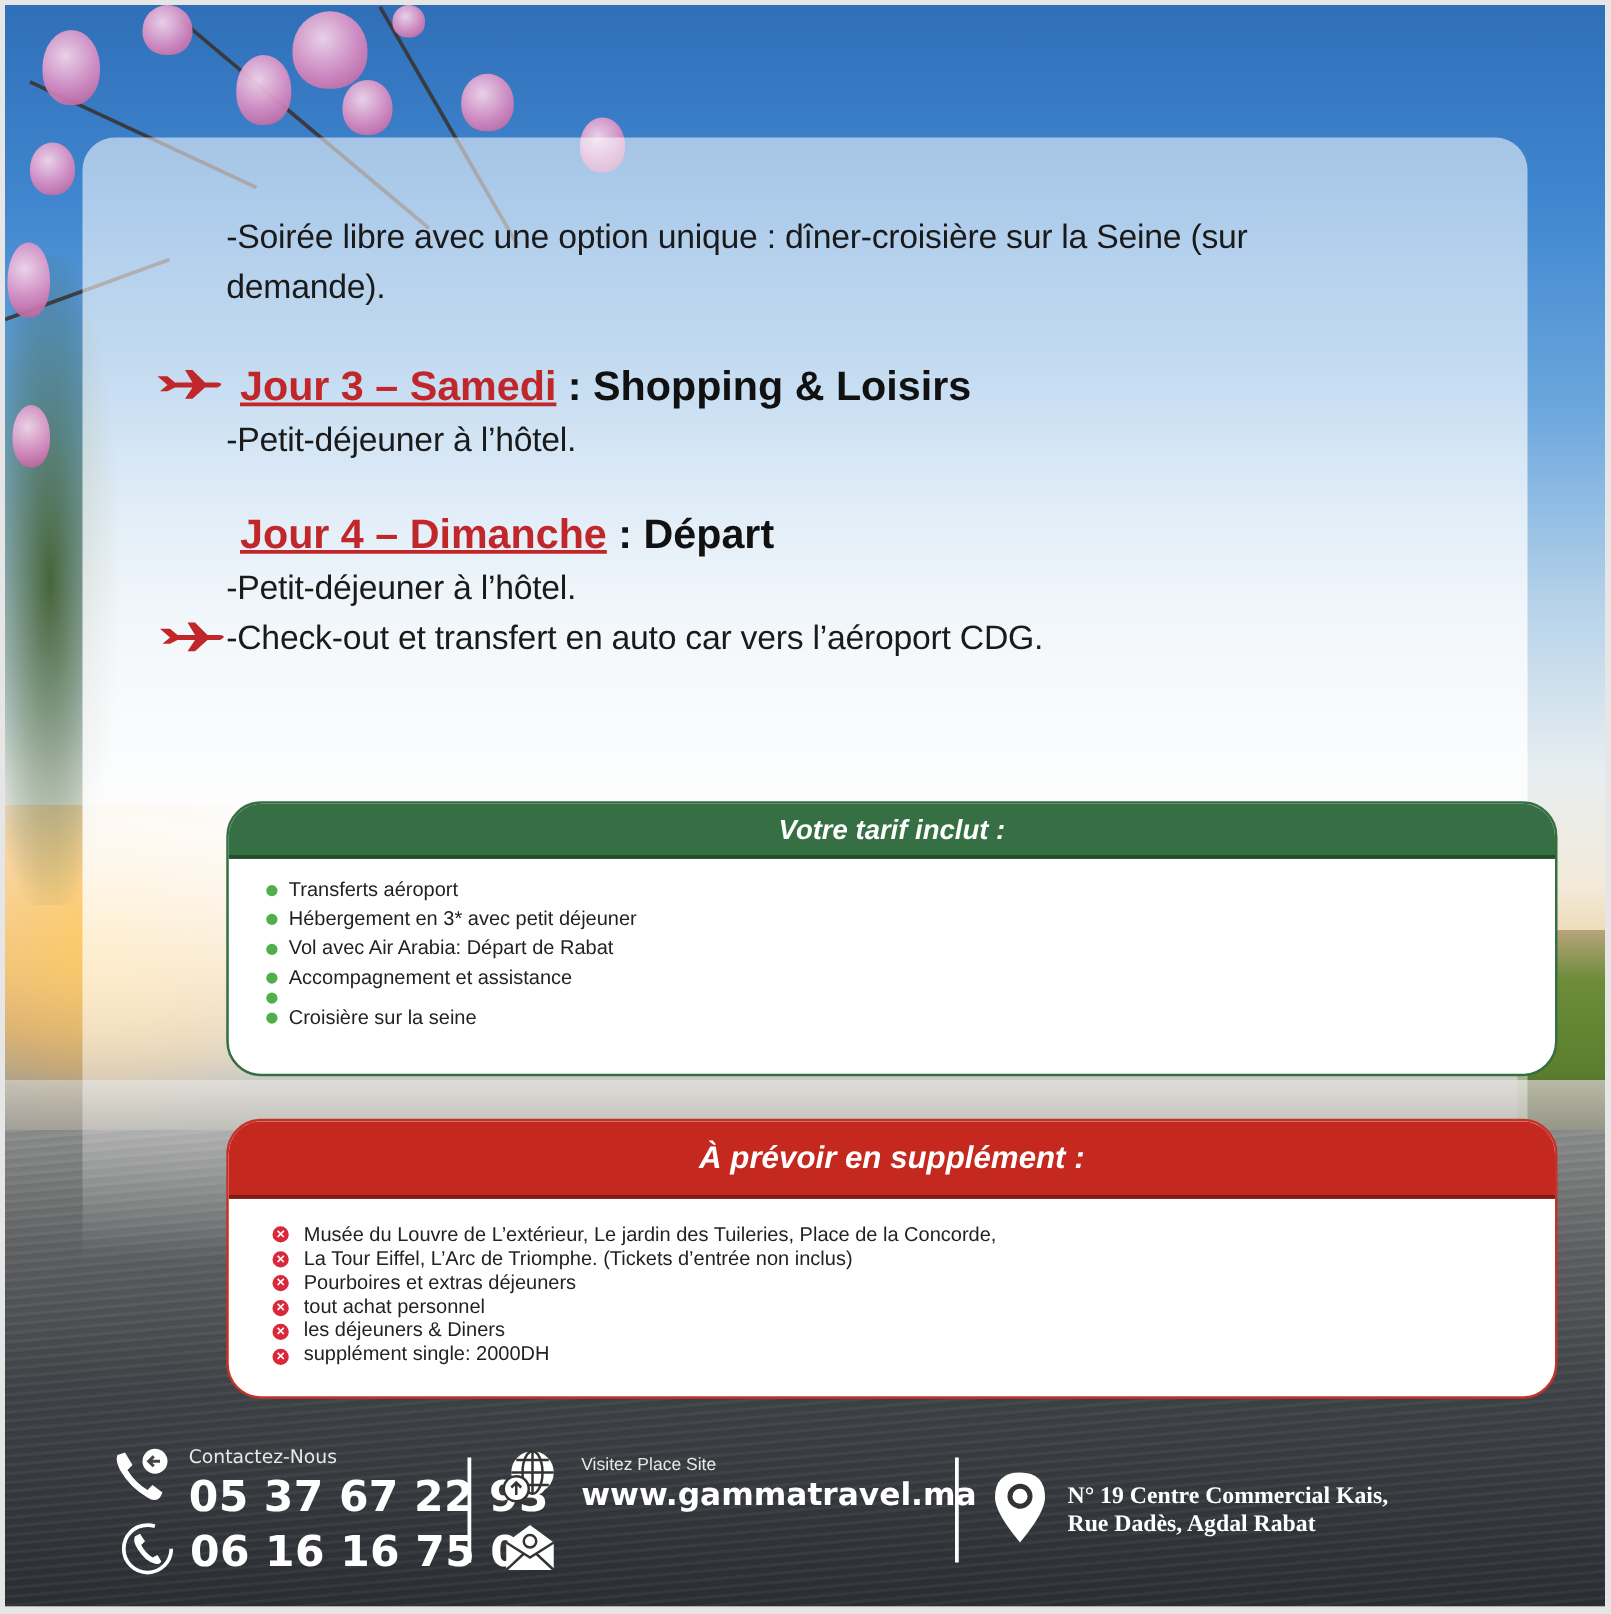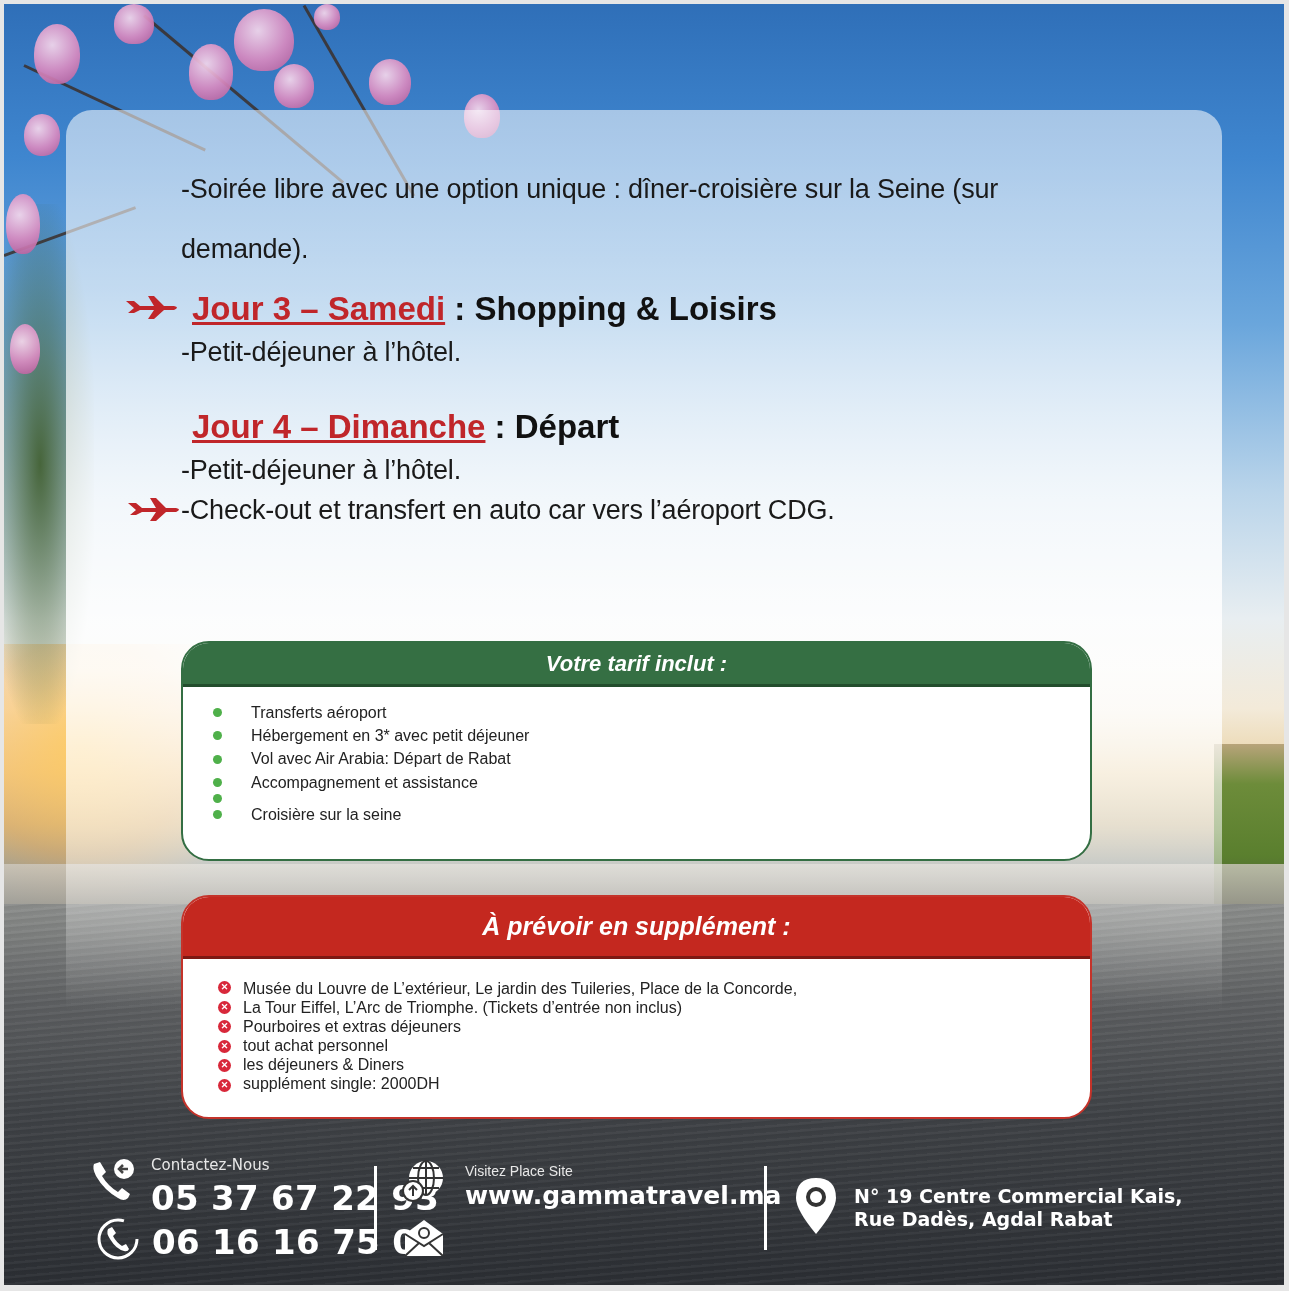--- a/index.html
+++ b/index.html
@@ -44,29 +44,29 @@
       rgba(255,255,255,0.55) 80%, rgba(255,255,255,0.0) 100%); }
 
   .itin { position: absolute; left: 0; top: 0; width: 100%; height: 100%; }
   .line { position: absolute; font-size: 27px; color: #1a1a1a; font-family: "Liberation Sans", sans-serif; letter-spacing: -0.2px; }
   .day-title { position: absolute; font-size: 33px; font-weight: bold; }
   .day-title .red { color: #c0262a; text-decoration: underline; }
   .day-title .blk { color: #111; }
   .plane { position: absolute; width: 56px; height: 26px; }
 
   
-  .box { position: absolute; left: 177px; width: 911px; background: #fff; border-radius: 28px; overflow: hidden; }
+  .box { position: absolute; left: 177px; width: 1065px; background: #fff; border-radius: 28px; overflow: hidden; }
   .box.green { top: 637px; height: 220px; border: 2px solid #346e43; }
   .box.red { top: 891px; height: 224px; border: 2px solid #c4332a; }
   .box-head { height: 44px; display: flex; align-items: center; justify-content: center;
     color: #fff; font-style: italic; font-weight: bold; font-size: 22px; }
   .green .box-head { background: #356f43; border-bottom: 3px solid #234d2d; }
   .red .box-head { background: #c4281f; height: 62px; font-size: 25px; border-bottom: 3px solid #7e1913; }
   .box ul { list-style: none; padding: 14px 0 0 30px; }
-  .green li { font-size: 16px; line-height: 23.2px; color: #222; display: flex; align-items: center; gap: 20px; }
+  .green li { font-size: 16px; line-height: 23.2px; color: #222; display: flex; align-items: center; }
   .green li .dot { width: 9px; height: 9px; border-radius: 50%; background: #4fb04a; margin-right: 9px; flex: none; }
   .red ul { padding-top: 20px; padding-left: 36px; position: relative; }
   .red li { font-size: 16px; line-height: 19px; color: #222; }
   .xmarks { position: absolute; left: 35px; top: 84px; }
   .xm { width: 13px; height: 13px; border-radius: 50%; background: #d8283a; color: #fff; font-size: 9px; line-height: 13px; text-align: center; font-weight: bold; margin-bottom: 6.6px; }
   .red ul.items { padding-left: 60px; padding-top: 20px; }
 
   
   .footer { position: absolute; left: 0; top: 1140px; width: 1280px; height: 120px; color: #fff; font-family: "DejaVu Sans", sans-serif; }
   .f-label { position: absolute; font-size: 15px; color: #e8e8e8; }
@@ -101,21 +101,21 @@
     <div class="blossom" style="left:460px;top:90px;width:36px;height:44px;"></div>
     <div class="blossom" style="left:2px;top:190px;width:34px;height:60px;"></div>
     <div class="blossom" style="left:20px;top:110px;width:36px;height:42px;"></div>
     <div class="blossom" style="left:6px;top:320px;width:30px;height:50px;"></div>
   </div>
 
   <div class="panel"></div>
 
   <div class="itin">
     <div class="line" style="left:177px;top:170px;">-Soirée libre avec une option unique : dîner-croisière sur la Seine (sur</div>
-    <div class="line" style="left:177px;top:210px;margin-top:20px;">demande).</div>
+    <div class="line" style="left:177px;top:210px;">demande).</div>
 
     <svg class="plane" style="left:120px;top:290px;" viewBox="0 0 56 26">
       <path d="M2 7 L10 7 L16 12 L30 12 L24 2 L30 2 L40 12 L50 12 Q56 13 50 16 L40 16 L30 25 L24 25 L30 16 L16 16 L10 19 L4 19 L10 14 Z" fill="#c0262a"></path>
     </svg>
     <div class="day-title" style="left:188px;top:286px;">
       <span class="red">Jour 3 – Samedi</span><span class="blk"> : Shopping &amp; Loisirs</span>
     </div>
     <div class="line" style="left:177px;top:333px;">-Petit-déjeuner à l’hôtel.</div>
 
     <div class="day-title" style="left:188px;top:404px;">
@@ -208,18 +208,18 @@
       <circle cx="21" cy="17" r="5" stroke="#333" stroke-width="2" fill="none"></circle>
     </svg>
 
     <div class="vsep" style="left:760px;top:22px;"></div>
 
     <svg class="f-icon" style="left:790px;top:32px;" width="44" height="60" viewBox="0 0 44 60">
       <path d="M22 2 Q42 2 42 22 Q42 34 22 58 Q2 34 2 22 Q2 2 22 2 Z" fill="#fff"></path>
       <circle cx="22" cy="21" r="10" fill="#333"></circle>
       <circle cx="22" cy="21" r="6" fill="#fff"></circle>
     </svg>
-    <div class="f-addr" style="left:850px;top:41px;">
+    <div class="f-addr" style="left:850px;top:41px;font-family:Liberation Serif, serif;">
       <div>N° 19 Centre Commercial Kais,</div>
       <div>Rue Dadès, Agdal Rabat</div>
     </div>
   </div>
 </div>
 
 </body></html>

